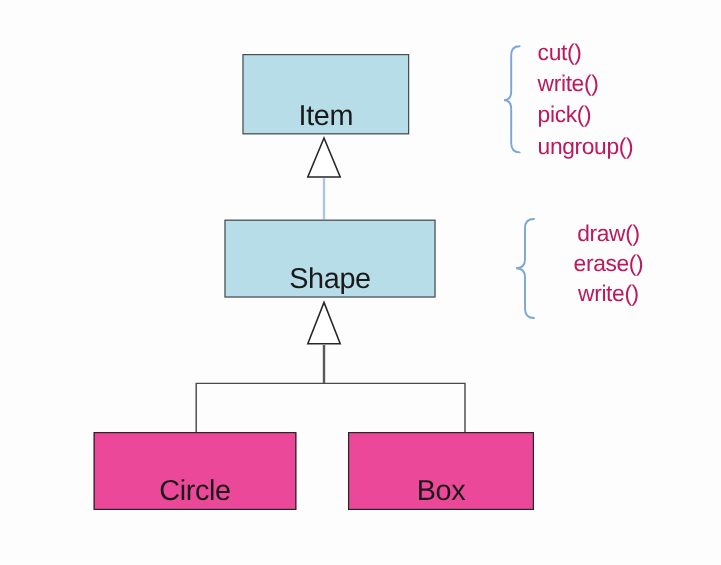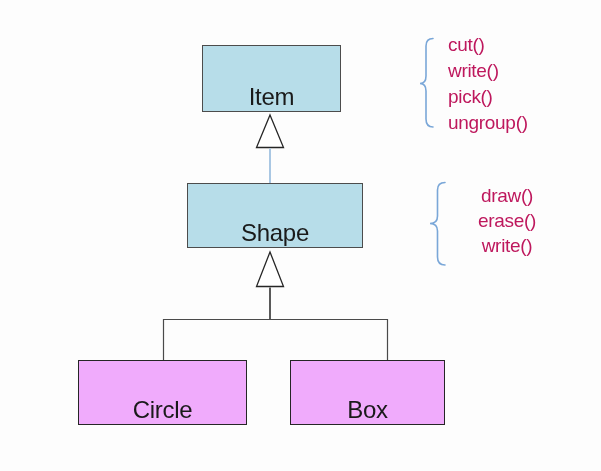--- a/index.html
+++ b/index.html
@@ -29,21 +29,21 @@
     font-size: 24px;
     letter-spacing: -0.3px;
     color: #1a1a1a;
     box-sizing: border-box;
   }
   .node--parent {
     background: #b7dde9;
     border: 1px solid #4c4c4c;
   }
   .node--child {
-    background: #f0abfc;
+    background: #ec4899;
     border: 1px solid #262626;
   }
 
   .node-item   { left: 202px; top:  45px; width: 139px; height: 67px; }
   .node-shape  { left: 187px; top: 183px; width: 176px; height: 65px; }
   .node-circle { left:  78px; top: 360px; width: 169px; height: 65px; }
   .node-box    { left: 290px; top: 360px; width: 155px; height: 65px; }
 
   .methods {
     position: absolute;

